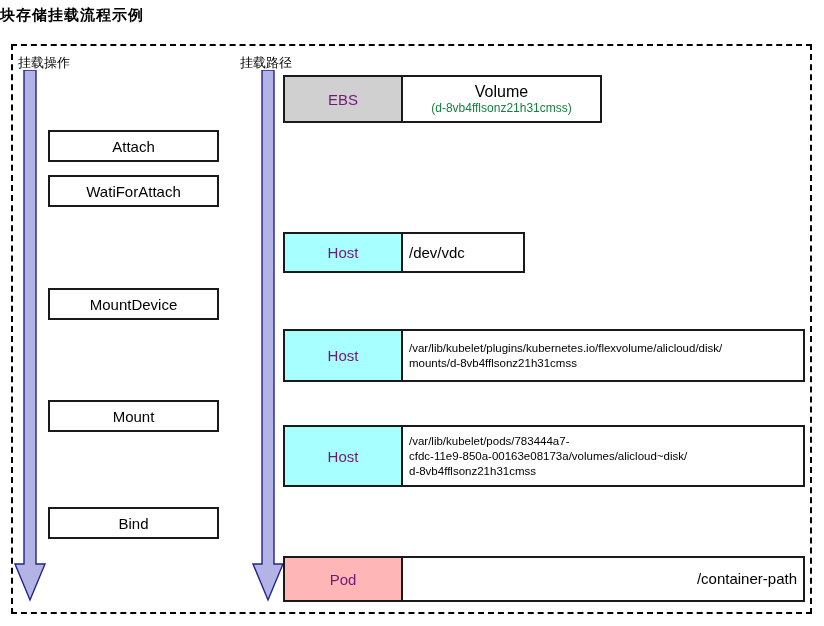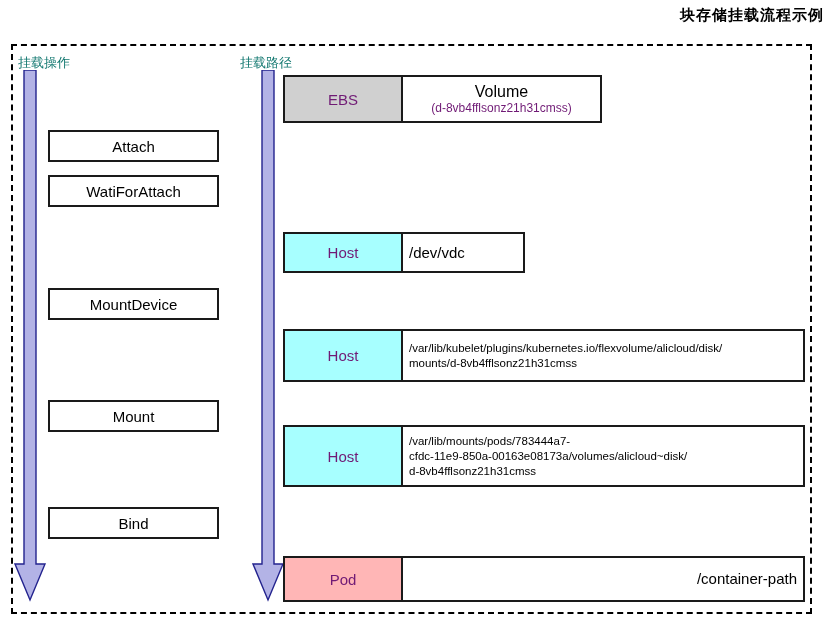--- a/index.html
+++ b/index.html
@@ -18,21 +18,21 @@
     background: #ffffff;
     overflow: hidden;
   }
 
   
   #diagram-title {
     position: absolute;
     left: 0;
     top: 6px;
     width: 824px;
-    text-align: right;
+    text-align: left;
     font-size: 15px;
     font-weight: bold;
     letter-spacing: 1px;
     color: #000;
   }
 
   
   #dashed-frame {
     position: absolute;
     left: 11px;
@@ -41,21 +41,21 @@
     height: 570px;
     border: 2px dashed #000000;
     box-sizing: border-box;
     background: transparent;
   }
 
   
   .col-caption {
     position: absolute;
     font-size: 13px;
-    color: #0f766e;
+    color: #000000;
     white-space: nowrap;
   }
   #caption-operation { left: 18px;  top: 54px; }
   #caption-path      { left: 240px; top: 54px; }
 
   
   .flow-arrow {
     position: absolute;
     width: 34px;
     height: 535px;
@@ -115,21 +115,21 @@
     justify-content: center;
   }
   .val-main {
     font-size: 16px;
     line-height: 19px;
     color: #000;
   }
   .val-sub {
     font-size: 12px;
     line-height: 15px;
-    color: #701a75;
+    color: #15803d;
   }
   .val-path {
     font-size: 11.5px;
     line-height: 15px;
     color: #000;
     white-space: nowrap;
   }
   .val-plain {
     font-size: 15px;
     line-height: 18px;
@@ -207,21 +207,21 @@
       <div class="val-path">/var/lib/kubelet/plugins/kubernetes.io/flexvolume/alicloud/disk/</div>
       <div class="val-path">mounts/d-8vb4fflsonz21h31cmss</div>
     </div>
   </div>
 
   <div class="path-row" style="top:425px; width:522px; height:62px;">
     <div class="path-label fill-cyan">
       <span>Host</span>
     </div>
     <div class="path-value">
-      <div class="val-path">/var/lib/mounts/pods/783444a7-</div>
+      <div class="val-path">/var/lib/kubelet/pods/783444a7-</div>
       <div class="val-path">cfdc-11e9-850a-00163e08173a/volumes/alicloud~disk/</div>
       <div class="val-path">d-8vb4fflsonz21h31cmss</div>
     </div>
   </div>
 
   <div class="path-row" style="top:556px; width:522px; height:46px;text-align:right;">
     <div class="path-label fill-pink">
       <span>Pod</span>
     </div>
     <div class="path-value">

